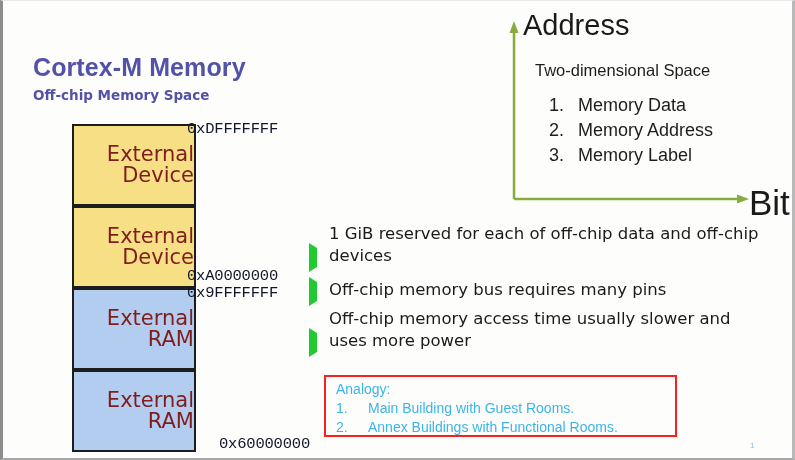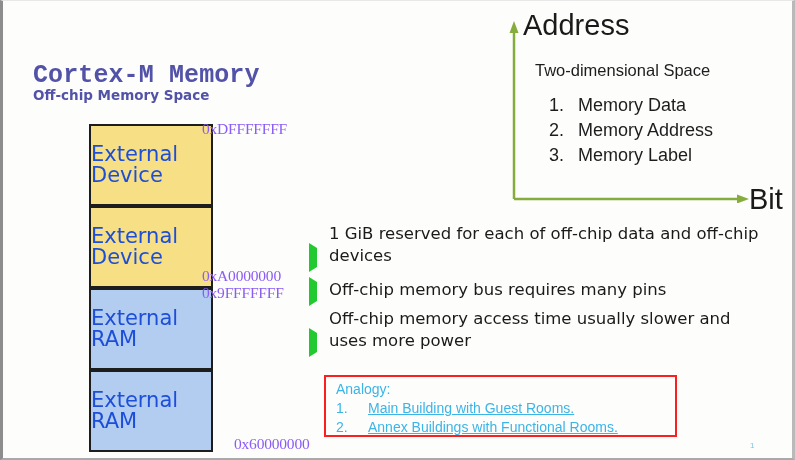--- a/index.html
+++ b/index.html
@@ -19,27 +19,26 @@
     border-right: 3px solid #b9b9b9;
     border-bottom: 2px solid #a9a9a9;
     border-top: 1px solid #e8e8e8;
   }
 
   
   .title {
     position: absolute;
     left: 30px;
     top: 52px;
-    font-family: Liberation Mono, monospace;
+    font-family: Liberation Sans, sans-serif;
     font-size: 25px;
     font-weight: 600;
     color: #5252a8;
     letter-spacing: 0.1px;
     white-space: nowrap;
-    margin-top: 8px;
   }
   .subtitle {
     position: absolute;
     left: 30px;
     top: 86px;
     font-family: "DejaVu Sans", sans-serif;
     font-size: 13.5px;
     font-weight: 700;
     color: #5252a8;
     white-space: nowrap;
@@ -55,40 +54,39 @@
   }
   .memblock {
     position: absolute;
     left: 0;
     width: 124px;
     height: 82px;
     box-sizing: border-box;
     border: 2px solid #1d1d1d;
     display: flex;
     flex-direction: column;
-    align-items: flex-start;
+    align-items: flex-end;
     justify-content: center;
     line-height: 1.02;
     font-family: "DejaVu Sans", sans-serif;
     font-size: 21px;
-    color: #1d4ed8;
-    margin-left: 17px;
+    color: #7f1d1d;
   }
   .memblock span { display: block; }
   .mb0 { top: 0px;   background: #f7df85; }
   .mb1 { top: 82px;  background: #f7df85; }
   .mb2 { top: 164px; background: #b3cdf0; }
   .mb3 { top: 246px; background: #b3cdf0; }
 
   .addr-label {
     position: absolute;
-    left: 199px;
-    font-family: Liberation Serif, serif;
+    left: 184px;
+    font-family: Liberation Mono, monospace;
     font-size: 15.5px;
-    color: #8b5cf6;
+    color: #0f172a;
     white-space: nowrap;
     letter-spacing: -0.2px;
   }
   .addr-top    { top: 119px; }
   .addr-mid-a  { top: 266px; }
   .addr-mid-b  { top: 283px; }
   .addr-bottom { top: 434px; margin-left: 32px; }
 
   
   .axis-wrap {
@@ -106,21 +104,21 @@
     font-family: "Liberation Sans", sans-serif;
     font-size: 29px;
     color: #1a1a1a;
     white-space: nowrap;
   }
   .axis-label-x {
     position: absolute;
     left: 248px;
     top: 170px;
     font-family: "Liberation Sans", sans-serif;
-    font-size: 29px;
+    font-size: 35px;
     color: #1a1a1a;
     white-space: nowrap;
   }
   .tds-caption {
     position: absolute;
     left: 34px;
     top: 48px;
     font-family: "Liberation Sans", sans-serif;
     font-size: 16.5px;
     color: #1d1d1d;
@@ -191,21 +189,21 @@
     line-height: 1.28;
   }
   .analogy-row {
     display: flex;
     font-family: "Liberation Sans", sans-serif;
     font-size: 14px;
     color: #3bb4e8;
     line-height: 1.33;
   }
   .analogy-num { width: 32px; }
-  .analogy-txt { white-space: nowrap; text-decoration: underline; }
+  .analogy-txt { white-space: nowrap; }
 
   .page-num {
     position: absolute;
     left: 747px;
     top: 440px;
     font-family: "Liberation Sans", sans-serif;
     font-size: 8px;
     color: #79c6e8;
   }
 </style>

